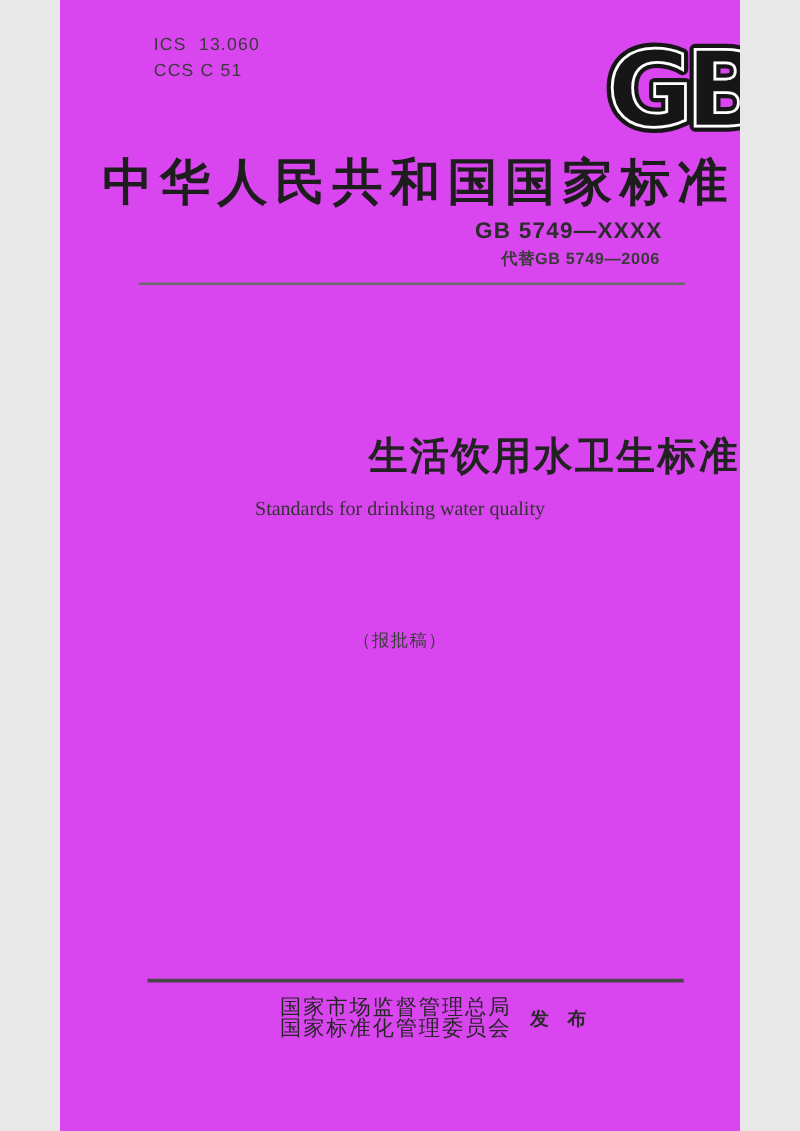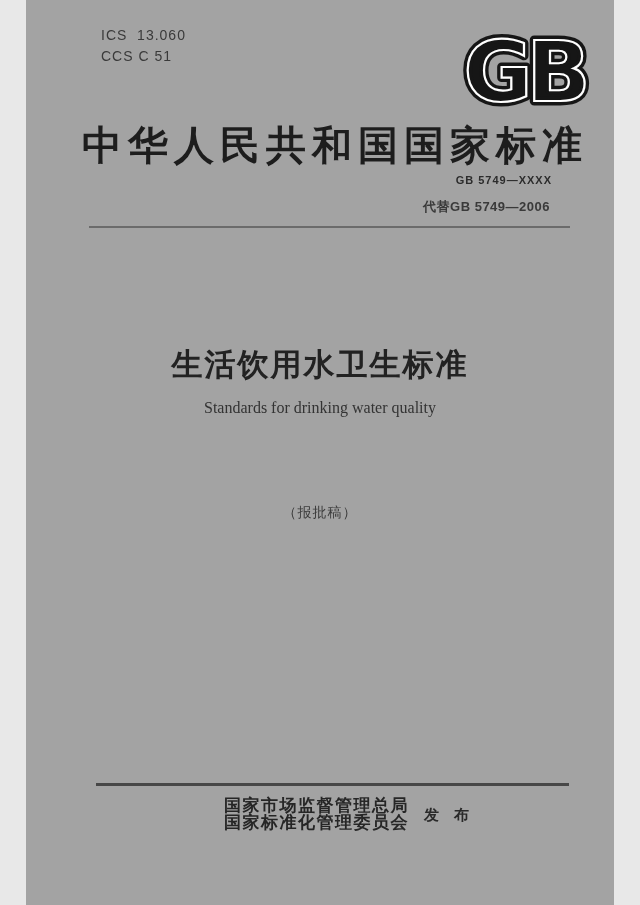--- a/index.html
+++ b/index.html
@@ -3,24 +3,24 @@
 <meta charset="utf-8">
 <style>
   html, body {
     margin: 0;
     padding: 0;
     background: #e8e8e8;
     font-family: "Liberation Sans", "DejaVu Sans", sans-serif;
   }
   .page {
     position: relative;
-    width: 588px;
+    width: 544px;
     height: 905px;
     margin: 0 auto;
-    background: #a3a3a3;
+    background: #d946ef;
     color: #262626;
     overflow: hidden;
   }
   .abs { position: absolute; }
   .pre { white-space: pre; }
 
   .ics-block {
     left: 75px;
     top: 25px;
     font-size: 14px;
@@ -45,21 +45,21 @@
     font-weight: 600;
     letter-spacing: 6px;
     color: #1d1d1d;
     white-space: nowrap;
     padding-left: 30px;
   }
 
   .std-number {
     right: 62px;
     top: 174px;
-    font-size: 11px;
+    font-size: 18px;
     font-weight: bold;
     letter-spacing: 1px;
     color: #2c2c2c;
     text-align: center;
   }
   .replaces {
     right: 64px;
     top: 198px;
     font-size: 13px;
     letter-spacing: 0.5px;
@@ -71,21 +71,21 @@
     right: 44px;
     top: 226px;
     height: 2px;
     background: #6b6b6b;
   }
 
   .title-zh {
     left: 0;
     right: 0;
     top: 344px;
-    text-align: center;
+    text-align: right;
     font-size: 31px;
     font-weight: bold;
     letter-spacing: 2px;
     color: #222;
     white-space: nowrap;
   }
   .title-en {
     left: 0;
     right: 0;
     top: 399px;
@@ -130,21 +130,21 @@
     top: 797px;
     display: flex;
     justify-content: center;
     align-items: center;
     gap: 15px;
     margin-left: 14px;
   }
   .publisher-names {
     font-family: "Liberation Serif", "DejaVu Serif", serif;
     font-size: 17px;
-    font-weight: bold;
+    font-weight: normal;
     letter-spacing: 1.5px;
     line-height: 17px;
     color: #262626;
     text-align: center;
     margin-left: 39px;
   }
   .publish-label {
     font-size: 15px;
     font-weight: bold;
     color: #2a2a2a;

